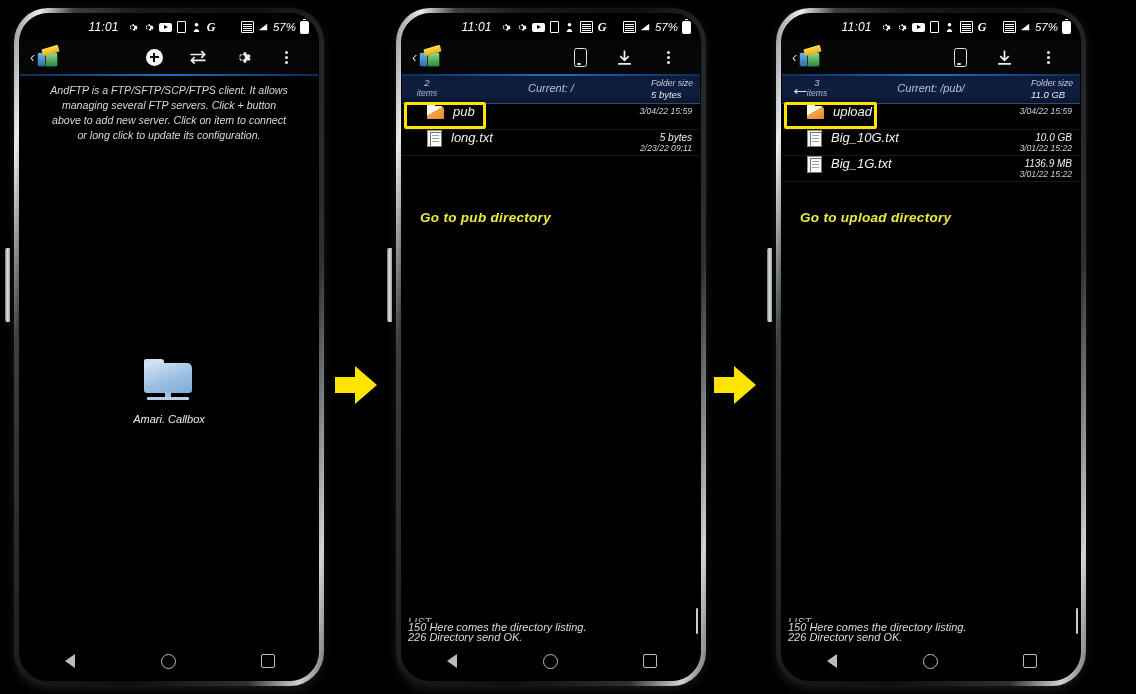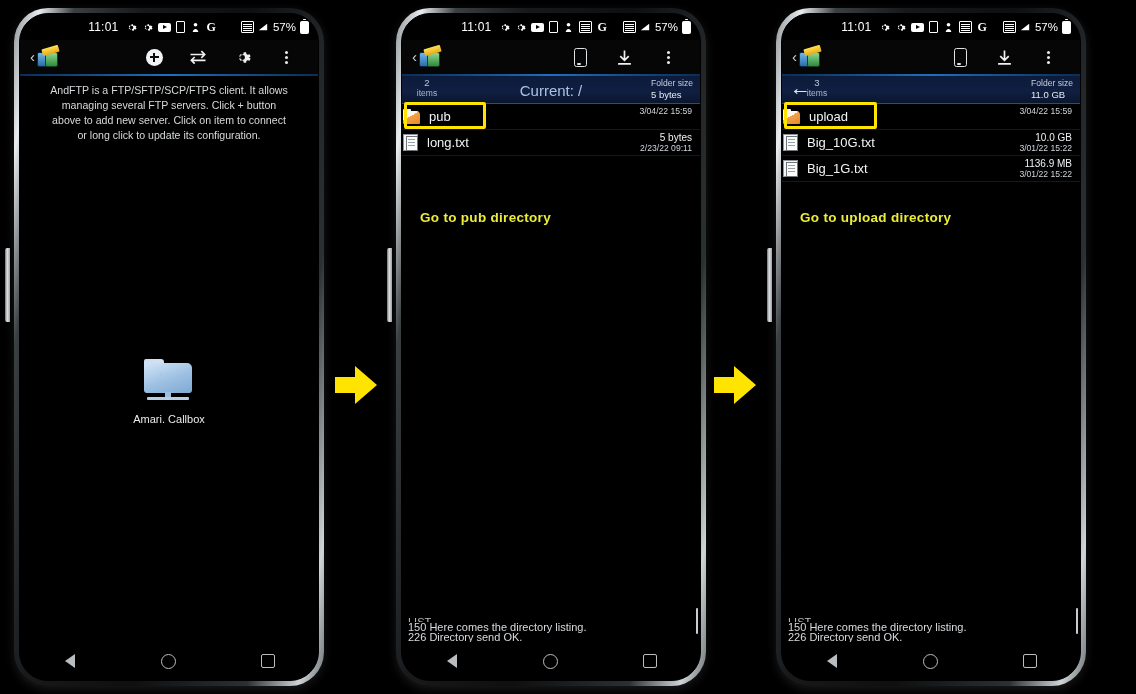--- a/index.html
+++ b/index.html
@@ -2,21 +2,21 @@
 <html><head>
 <meta charset="utf-8">
 <style>
   html,body{margin:0;padding:0;}
   body{
     width:1136px;height:694px;
     background:#000;
     font-family:"Liberation Sans",sans-serif;
     overflow:hidden;
   }
-  .stage{position:relative;width:1136px;height:694px;background:#000;}
+  .stage{position:relative;width:1136px;height:694px;background:#000;font-style:italic;}
 
   
   .phone{
     position:absolute;top:8px;width:310px;height:678px;
     border-radius:34px;
     background:linear-gradient(100deg,#8e9396 0%,#e9edef 6%,#3a3f42 14%,#17191b 30%,#0d0f10 55%,#2b3033 82%,#cfd4d6 94%,#6e7376 100%);
     padding:5px;
     box-sizing:border-box;
     box-shadow:0 3px 10px rgba(255,255,255,.10);
   }
@@ -101,33 +101,33 @@
 
   
   .browserhead{
     height:27px;position:relative;
     background:linear-gradient(180deg,#0c1b3a,#101f42 55%,#0a1630);
     border-bottom:1px solid #2a4a80;
   }
   .bh-left{position:absolute;left:8px;top:1px;color:#b9c7dc;font-size:9px;line-height:11px;text-align:center;width:34px;}
   .bh-left .num{display:block;font-size:9.5px;}
   .bh-left .itm{display:block;font-size:8.5px;opacity:.9;}
-  .bh-center{position:absolute;left:0;right:0;top:6px;text-align:center;color:#a9c3e6;font-size:15px;}
+  .bh-center{position:absolute;left:0;right:0;top:6px;text-align:center;color:#a9c3e6;font-size:11px;}
   .bh-right{position:absolute;right:7px;top:1px;text-align:left;color:#c3cede;font-size:8.6px;line-height:12px;}
   .bh-right .fs{display:block;}
   .bh-right .fv{display:block;color:#e6ebf2;font-size:9.5px;}
   .backarrow{
     position:absolute;left:8px;top:3px;width:26px;height:18px;color:#dfe6ef;font-size:21px;line-height:17px;
   }
 
   
   .filelist{background:#000;}
   .filerow{
     position:relative;height:26px;border-bottom:1px solid #15171a;
-    display:flex;align-items:center;padding:0 1px;box-sizing:border-box;
+    display:flex;padding:0 25px;box-sizing:border-box;
   }
   .filerow .fname{color:#f0f2f4;font-size:13px;margin-left:7px;}
   .filerow .fmeta{position:absolute;right:8px;top:2px;text-align:right;color:#cfd5dc;font-size:8.6px;line-height:11px;}
   .filerow .fmeta .sz{display:block;font-size:10px;color:#eef1f4;}
   .filerow .fmeta .dt{display:block;}
   .icofolder{width:19px;height:16px;position:relative;flex:none;}
   .icofolder .ft{position:absolute;left:0;top:0;width:8px;height:3px;background:#f6f1e8;border-radius:1px 1px 0 0;}
   .icofolder .fb{position:absolute;left:0;top:2px;width:17px;height:13px;background:linear-gradient(150deg,#fdf8f0 0 42%,#f2a44a 42%,#e8892a);border-radius:1px 4px 1px 1px;}
   .icofile{width:17px;height:18px;position:relative;flex:none;}
   .icofile .sh{position:absolute;left:0;top:0;width:15px;height:17px;background:#f4f6f7;border:1px solid #8d9399;box-sizing:border-box;}
@@ -463,20 +463,21 @@
         </div>
       </div>
       <div class="sepline"></div>
 
       <div class="browserhead">
         <div class="backarrow">←</div>
         <div class="bh-left" style="left:18px">
           <span class="num">3</span>
           <span class="itm">items</span>
         </div>
+        <div class="bh-center">Current: /pub/</div>
         <div class="bh-right">
           <span class="fs">Folder size</span>
           <span class="fv">11.0 GB</span>
         </div>
       </div>
 
       <div class="filelist">
         <div class="filerow">
           <span class="icofolder">
               <i class="ft"></i>

